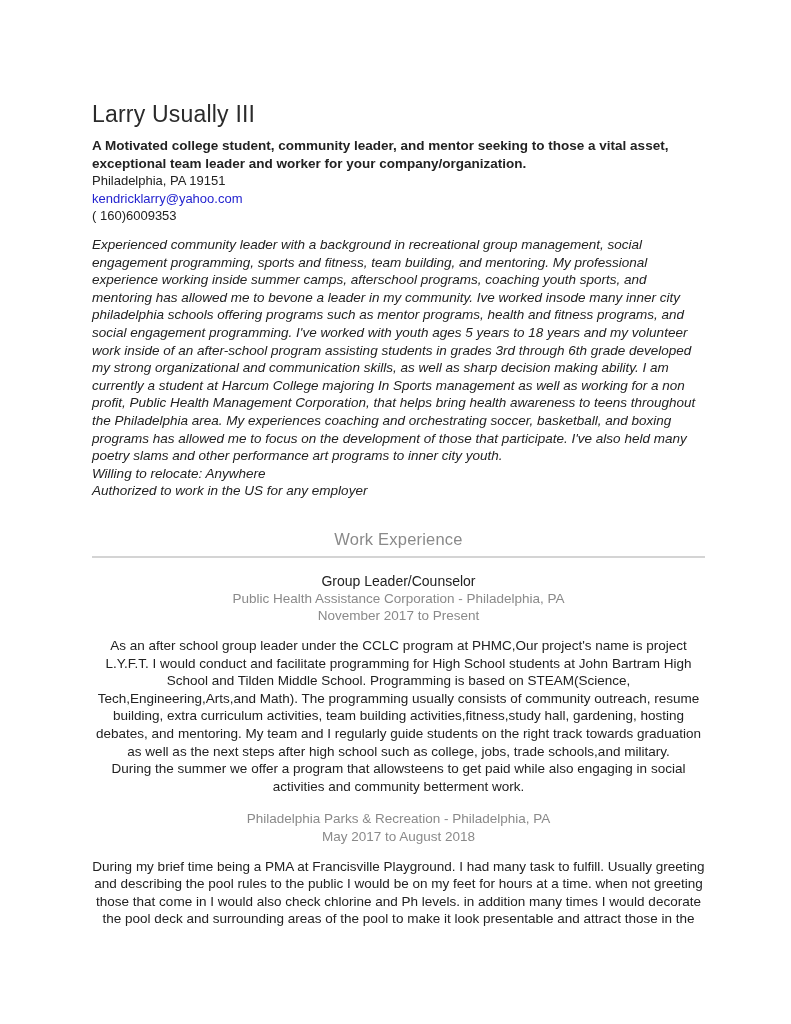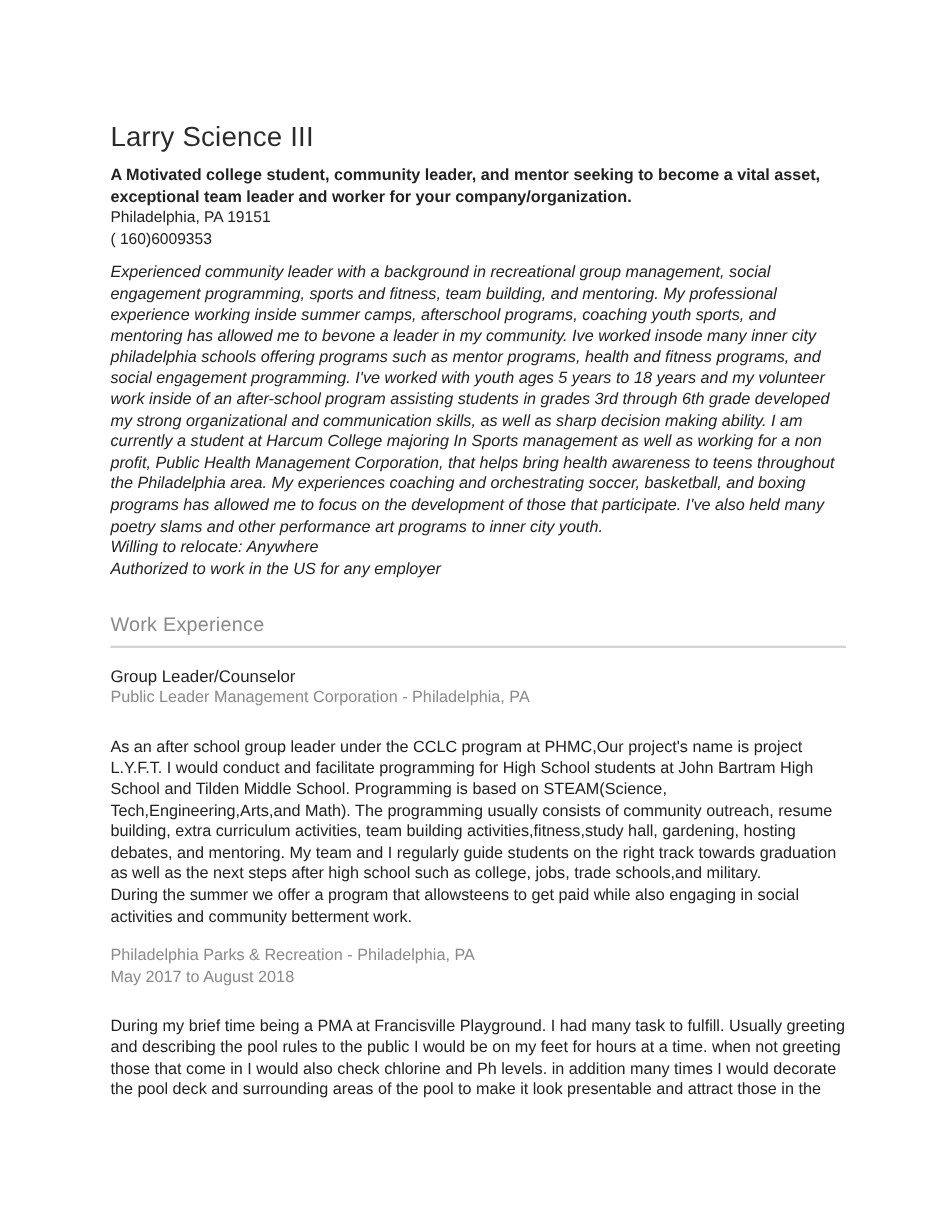--- a/index.html
+++ b/index.html
@@ -47,21 +47,21 @@
     cursor: pointer;
   }
   .summary {
     margin-top: 11px;
     font-size: 13.5px;
     line-height: 17.6px;
     color: #222222;
     white-space: pre-line;
     font-style: italic;
   }
-  .section { margin-top: 30px; }
+  .section { margin-top: 30px; text-align: center; }
   .section-title {
     font-size: 16.5px;
     font-weight: 400;
     color: var(--muted, #8a8a8a);
     letter-spacing: 0.2px;
   }
   .section-divider {
     border: none;
     border-top: 2px solid var(--divider, #d4d4d4);
     margin-top: 7px;
@@ -73,51 +73,55 @@
     font-weight: 400;
     color: #222222;
     line-height: 18px;
   }
   .job-meta {
     font-size: 13.5px;
     line-height: 17.6px;
     color: var(--muted, #8a8a8a);
   }
   .job-desc {
-    margin-top: 24px;
+    margin-top: 12px;
     font-size: 13.5px;
     line-height: 17.6px;
     color: #222222;
     white-space: pre-line;
   }
 </style>
 </head>
 <body style="--text: #2e2e2e; --muted: #8a8a8a; --link: #2323cf; --divider: #d4d4d4;">
 
 <div class="page">
   <div class="content">
 
     <div class="header">
-      <h1 class="name">Larry Science III</h1>
-      <div class="objective">A Motivated college student, community leader, and mentor seeking to become a vital asset, exceptional team leader and worker for your company/organization.</div>
+      <h1 class="name">Larry Usually III</h1>
+      <div class="objective">A Motivated college student, community leader, and mentor seeking to those a vital asset, exceptional team leader and worker for your company/organization.</div>
       <div class="contact-line">Philadelphia, PA 19151</div>
+      <div class="contact-line">
+        <a class="email">kendricklarry@yahoo.com</a>
+      </div>
       <div class="contact-line">( 160)6009353</div>
     </div>
 
     <div class="summary">Experienced community leader with a background in recreational group management, social engagement programming, sports and fitness, team building, and mentoring. My professional experience working inside summer camps, afterschool programs, coaching youth sports, and mentoring has allowed me to bevone a leader in my community. Ive worked insode many inner city philadelphia schools offering programs such as mentor programs, health and fitness programs, and social engagement programming. I've worked with youth ages 5 years to 18 years and my volunteer work inside of an after-school program assisting students in grades 3rd through 6th grade developed my strong organizational and communication skills, as well as sharp decision making ability. I am currently a student at Harcum College majoring In Sports management as well as working for a non profit, Public Health Management Corporation, that helps bring health awareness to teens throughout the Philadelphia area. My experiences coaching and orchestrating soccer, basketball, and boxing programs has allowed me to focus on the development of those that participate. I've also held many poetry slams and other performance art programs to inner city youth.
 Willing to relocate: Anywhere
 Authorized to work in the US for any employer</div>
 
     <div class="section">
       <h2 class="section-title">Work Experience</h2>
       <hr class="section-divider">
 
       <div class="job">
         <div class="job-title">Group Leader/Counselor</div>
-        <div class="job-meta">Public Leader Management Corporation - Philadelphia, PA</div>
+        <div class="job-meta">Public Health Assistance Corporation - Philadelphia, PA</div>
+        <div class="job-meta">November 2017 to Present</div>
         <div class="job-desc">As an after school group leader under the CCLC program at PHMC,Our project's name is project L.Y.F.T. I would conduct and facilitate programming for High School students at John Bartram High School and Tilden Middle School. Programming is based on STEAM(Science, Tech,Engineering,Arts,and Math). The programming usually consists of community outreach, resume building, extra curriculum activities, team building activities,fitness,study hall, gardening, hosting debates, and mentoring. My team and I regularly guide students on the right track towards graduation as well as the next steps after high school such as college, jobs, trade schools,and military.
 During the summer we offer a program that allowsteens to get paid while also engaging in social activities and community betterment work.</div>
       </div>
 
       <div class="job">
         <div class="job-meta">Philadelphia Parks &amp; Recreation - Philadelphia, PA</div>
         <div class="job-meta">May 2017 to August 2018</div>
         <div class="job-desc">During my brief time being a PMA at Francisville Playground. I had many task to fulfill. Usually greeting and describing the pool rules to the public I would be on my feet for hours at a time. when not greeting those that come in I would also check chlorine and Ph levels. in addition many times I would decorate the pool deck and surrounding areas of the pool to make it look presentable and attract those in the</div>
       </div>
     </div>

